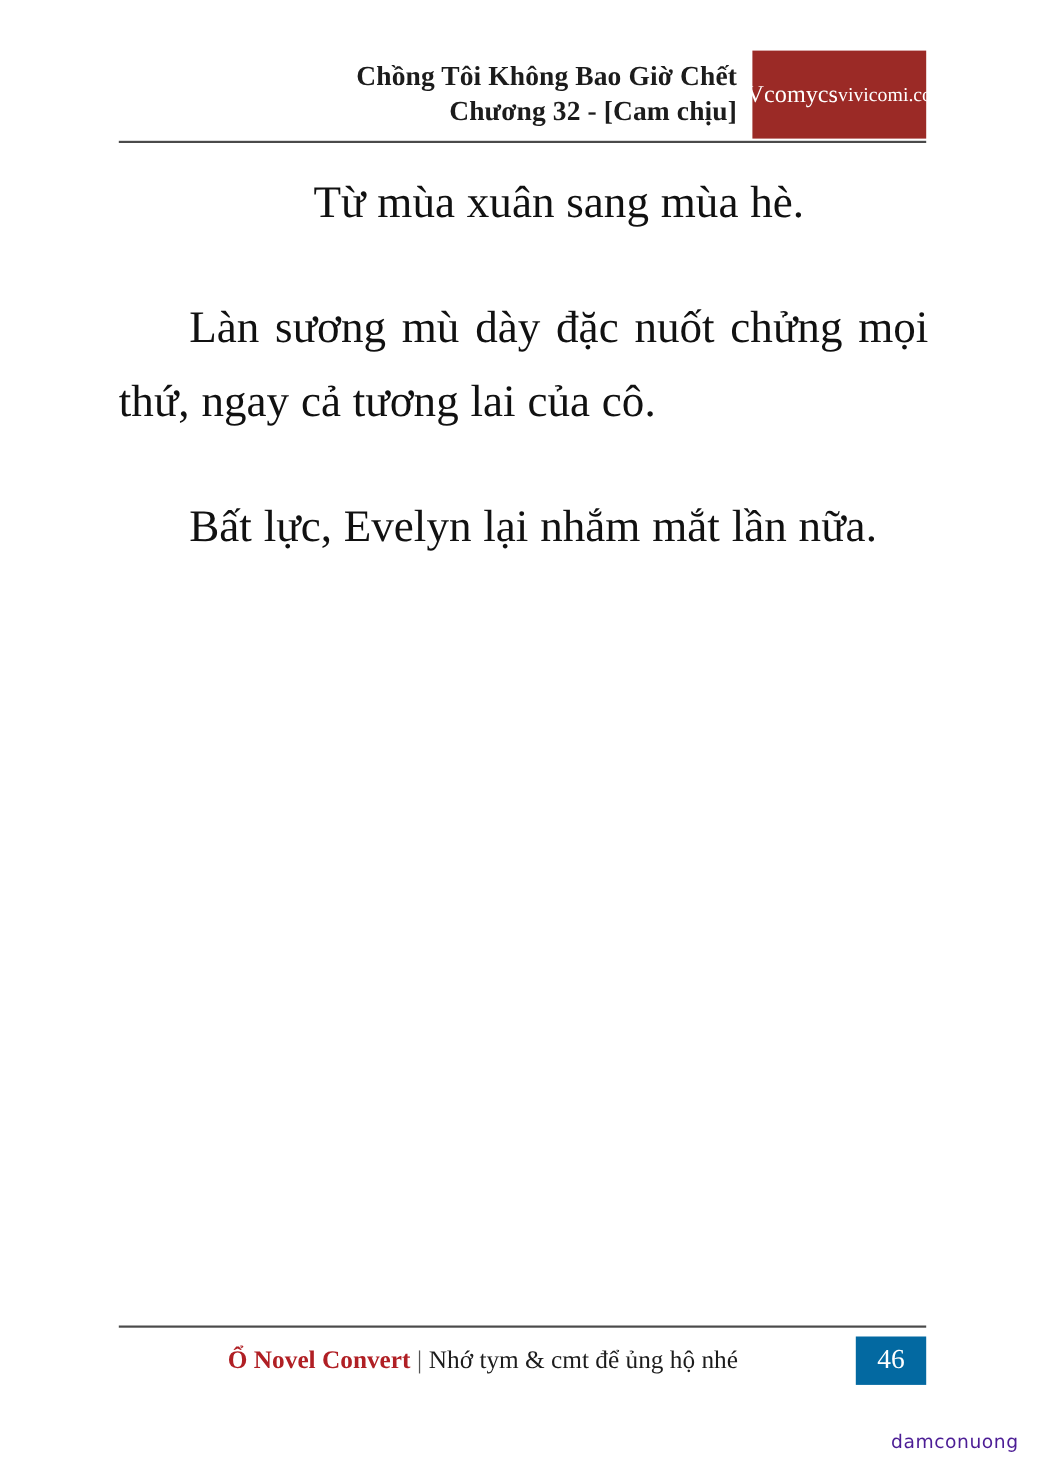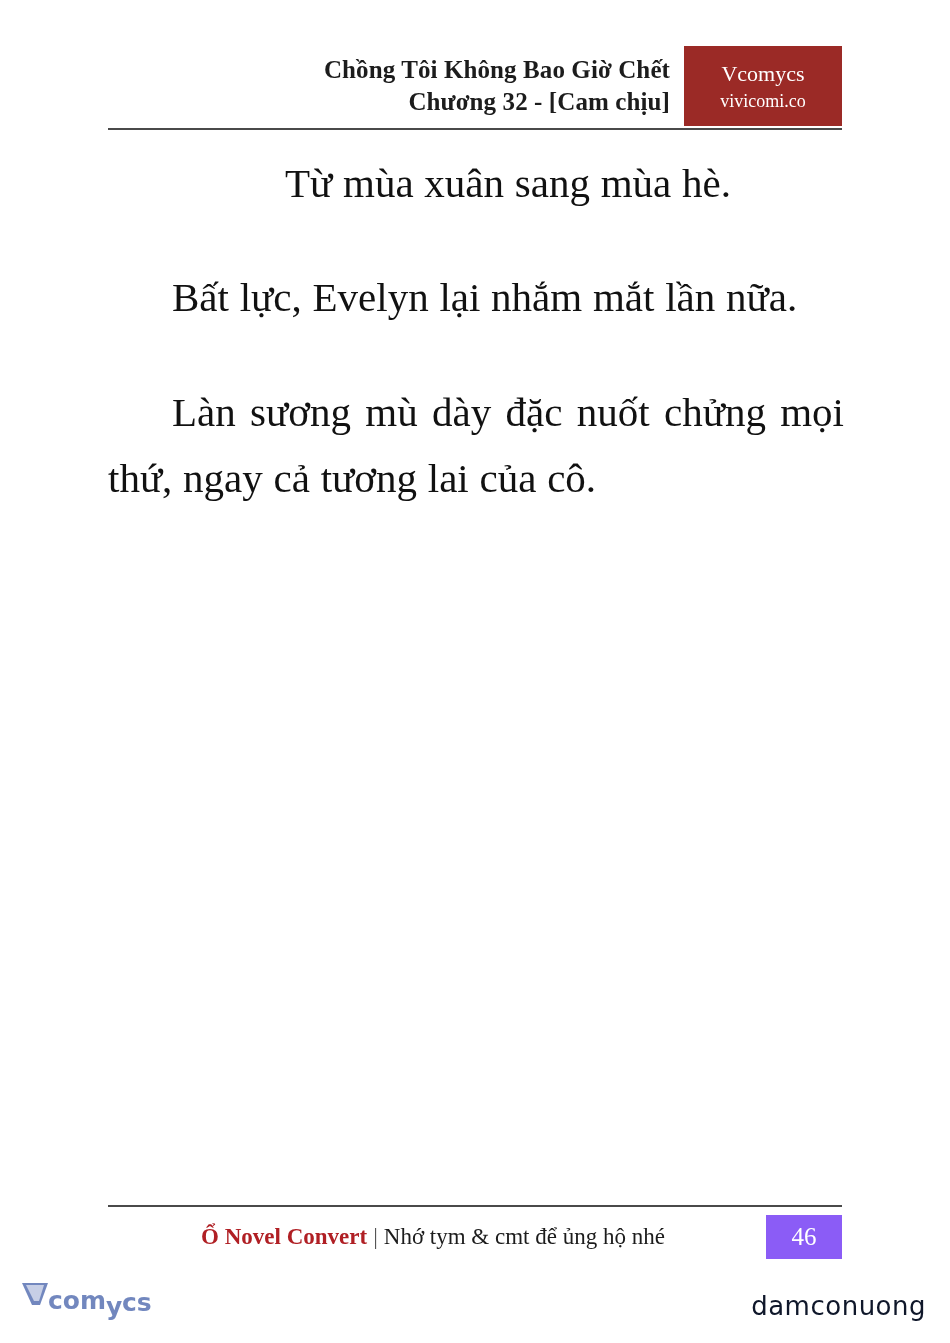--- a/index.html
+++ b/index.html
@@ -53,21 +53,21 @@
     font-weight: 700;
     color: #1c1c1c;
     white-space: nowrap;
     letter-spacing: 0.1px;
   }
   .header-brand {
     width: 158px;
     background: #9b2a26;
     color: #ffffff;
     display: flex;
-    flex-direction: column;
+    flex-direction: row;
     justify-content: center;
     align-items: center;
     line-height: 1.35;
   }
   .header-brand .b1 {
     font-size: 22px;
     font-family: "Liberation Serif", serif;
   }
   .header-brand .b2 {
     font-size: 18px;
@@ -143,22 +143,22 @@
   }
   .footer-text .sep {
     color: #555;
     margin: 0 6px;
   }
   .footer-text .note {
     color: #1c1c1c;
     font-weight: 400;
   }
   .footer-page {
-    width: 76px;
-    background: #8b5cf6;
+    width: 64px;
+    background: #0369a1;
     color: #fff;
     font-size: 25px;
     display: flex;
     align-items: center;
     justify-content: center;
     font-family: "Liberation Serif", serif;
   }
 
   
   .wm-left {
@@ -168,22 +168,22 @@
     width: 170px;
     height: 56px;
     opacity: 0.9;
   }
   .wm-left svg { display: block; }
   .wm-right {
     position: absolute;
     right: 24px;
     bottom: 22px;
     font-family: "DejaVu Sans", sans-serif;
-    font-size: 26px;
-    color: #0f172a;
+    font-size: 17px;
+    color: #4c1d95;
     letter-spacing: 0.5px;
   }
 </style>
 </head>
 <body>
 
 <div class="page">
 
   <div class="header">
     <div class="header-inner">
@@ -194,38 +194,29 @@
       <div class="header-brand">
         <div class="b1">Vcomycs</div>
         <div class="b2">vivicomi.co</div>
       </div>
     </div>
   </div>
   <div class="header-rule"></div>
 
   <div class="content">
     <p class="para no-justify">Từ mùa xuân sang mùa hè.</p>
+    <p class="para">Làn sương mù dày đặc nuốt chửng mọi thứ, ngay cả tương lai của cô.</p>
     <p class="para">Bất lực, Evelyn lại nhắm mắt lần nữa.</p>
-    <p class="para">Làn sương mù dày đặc nuốt chửng mọi thứ, ngay cả tương lai của cô.</p>
   </div>
 
   <div class="footer-rule"></div>
   <div class="footer">
     <div class="footer-text">
       <span class="brand">Ổ Novel Convert</span>
       <span class="sep">|</span>
       <span class="note">Nhớ tym &amp; cmt để ủng hộ nhé</span>
     </div>
     <div class="footer-page">46</div>
   </div>
 
-  <div class="wm-left">
-    <svg viewBox="0 0 170 56" width="170" height="56" aria-hidden="true">
-      <polygon points="4,8 30,8 22,30 14,30" fill="#2f4fa0" opacity="0.75"></polygon>
-      <polygon points="8,10 26,10 21,26 16,26" fill="#ffffff" opacity="0.6"></polygon>
-      <text x="30" y="34" font-family="DejaVu Sans, sans-serif" font-size="25" font-weight="bold" fill="#2f4fa0" opacity="0.75">com</text>
-      <text x="88" y="40" font-family="DejaVu Sans, sans-serif" font-size="25" font-weight="bold" fill="#2f4fa0" opacity="0.75">y</text>
-      <text x="104" y="36" font-family="DejaVu Sans, sans-serif" font-size="25" font-weight="bold" fill="#2f4fa0" opacity="0.75">cs</text>
-    </svg>
-  </div>
   <div class="wm-right">damconuong</div>
 
 </div>
 
 </body></html>

